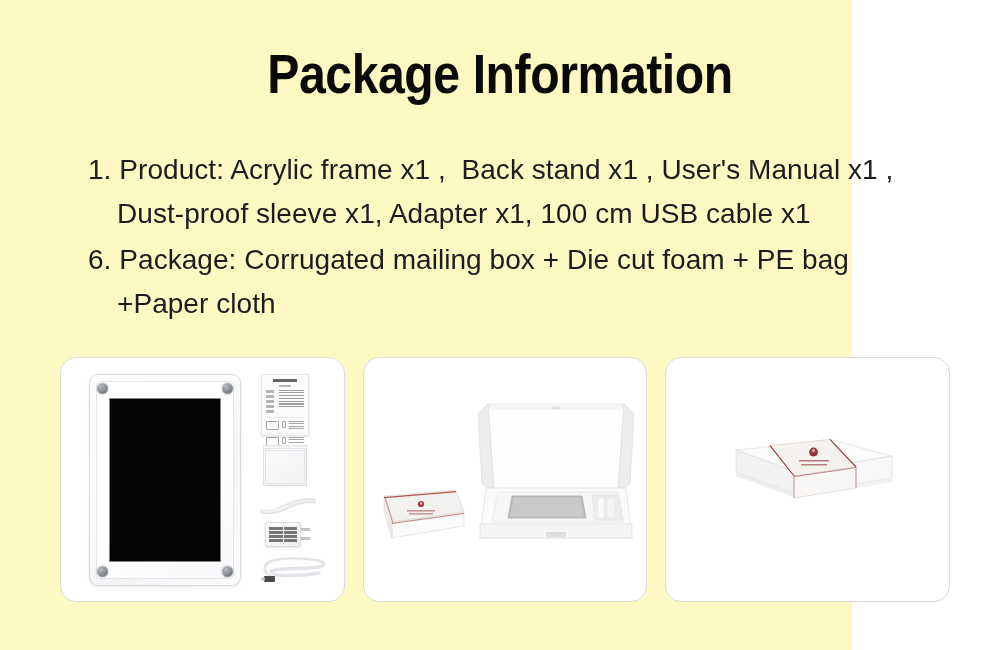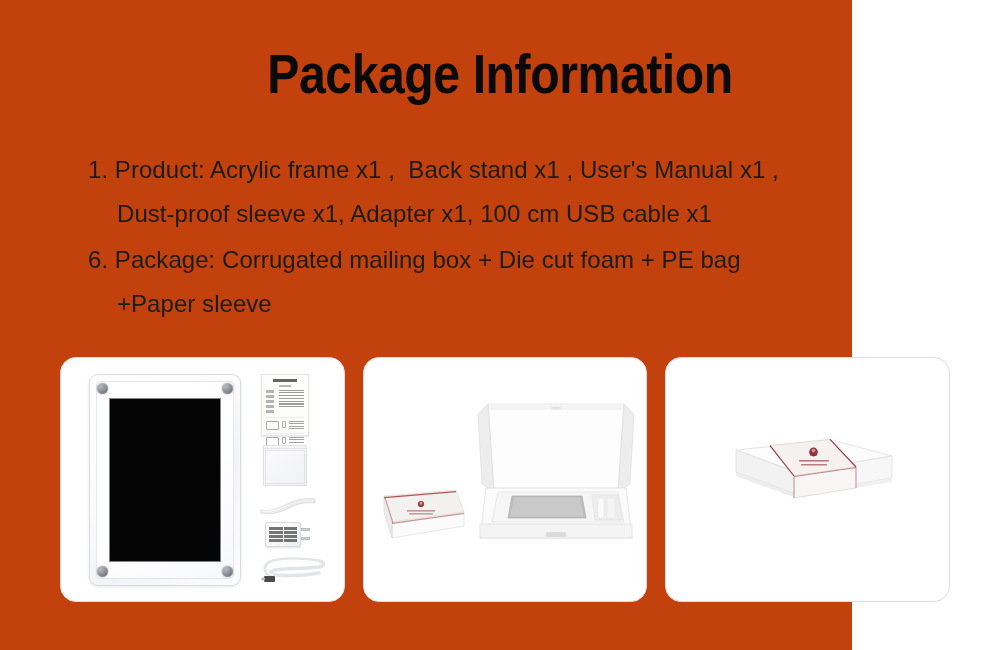--- a/index.html
+++ b/index.html
@@ -2,21 +2,21 @@
 <html><head>
 <meta charset="utf-8">
 <style>
   * { margin:0; padding:0; box-sizing:border-box; }
   html, body {
     width:1000px; height:650px;
     background:#ffffff;
     font-family:"Liberation Sans", sans-serif;
     overflow:hidden;
   }
-  .page { position:relative; width:852px; height:650px; background:#c2410c; }
+  .page { position:relative; width:852px; height:650px; background:#fef9c3; }
 
   
   .title {
     position:absolute; left:0; top:40px; width:1000px;
     text-align:center;
     font-family:"Liberation Sans", sans-serif;
     font-weight:700;
     font-size:56px;
     line-height:68px;
     letter-spacing:-0.5px;
@@ -24,21 +24,21 @@
     transform:scaleX(0.86);
     transform-origin:center top;
   }
 
   
   .spec-list {
     position:absolute; left:88px; top:148px; width:880px;
   }
   .spec-item { margin-bottom:2px; }
   .spec-line {
-    font-size:24px;
+    font-size:28px;
     line-height:44px;
     color:#1c1c1c;
     white-space:pre;
     letter-spacing:0.05px;
   }
   .spec-line.cont { padding-left:29px; }
 
   
   .gallery {
     position:absolute; left:60px; top:357px;
@@ -206,21 +206,21 @@
 
   <div class="spec-list">
 
     <div class="spec-item">
       <div class="spec-line">1. Product: Acrylic frame x1 ,  Back stand x1 , User's Manual x1 ,</div>
       <div class="spec-line cont">Dust-proof sleeve x1, Adapter x1, 100 cm USB cable x1</div>
     </div>
 
     <div class="spec-item">
       <div class="spec-line">6. Package: Corrugated mailing box + Die cut foam + PE bag</div>
-      <div class="spec-line cont">+Paper sleeve</div>
+      <div class="spec-line cont">+Paper cloth</div>
     </div>
 
   </div>
 
   <div class="gallery">
 
     <div class="photo-panel">
 
       <div class="frame-wrap">
         <div class="acrylic"></div>

